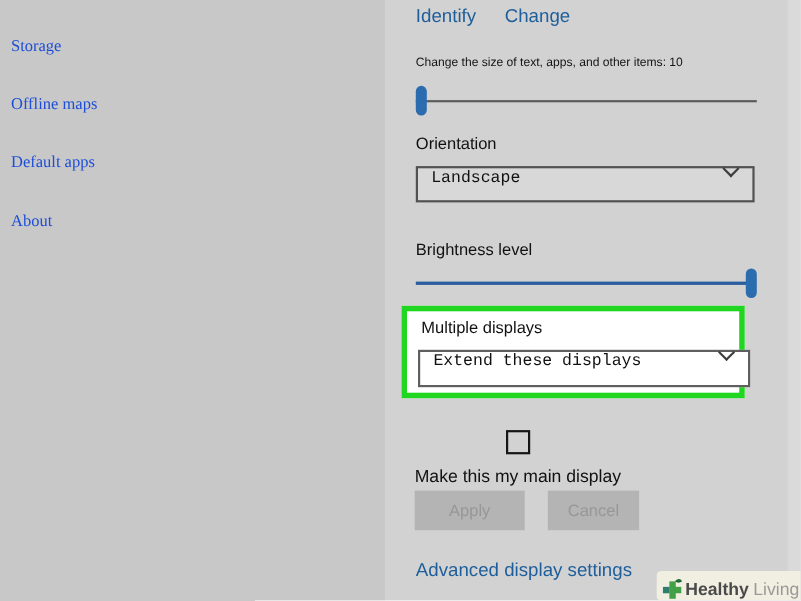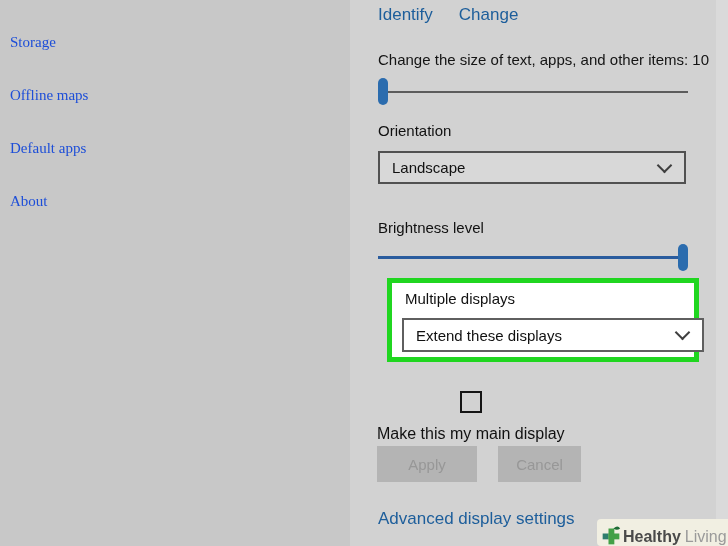--- a/index.html
+++ b/index.html
@@ -11,42 +11,42 @@
   }
   
   .sidebar{position:absolute;left:0;top:0;width:350px;height:546px;background:#c8c8c8;}
   .side-item{position:absolute;left:10px;font-size:15px;color:#1d4ed8;cursor:pointer;white-space:nowrap;font-family:Liberation Serif, serif;}
   
   .win-edge{position:absolute;left:716px;top:0;width:12px;height:546px;background:#dadada;}
   
   .top-links{position:absolute;left:378px;top:5px;display:flex;gap:26px;}
   .link{color:#1d5e9b;font-size:17px;cursor:pointer;white-space:nowrap;}
   
-  .scale-label{position:absolute;left:378px;top:51px;width:338px;font-size:15px;white-space:nowrap;overflow:hidden;}
+  .scale-label{position:absolute;left:378px;top:51px;width:338px;font-size:11px;white-space:nowrap;overflow:hidden;}
   .slider{position:absolute;height:28px;}
   .slider .track{position:absolute;left:0;top:13px;height:2px;background:#5c5c5c;}
   .slider .track.filled{background:#2a5c9e;height:3px;top:12px;}
   .slider .thumb{position:absolute;top:0;width:10px;height:27px;border-radius:5px;background:#2b6cae;cursor:pointer;}
   #scale-slider{left:378px;top:78px;width:310px;}
   #scale-slider .track{width:310px;}
   #scale-slider .thumb{left:0;}
   #brightness-slider{left:378px;top:244px;width:310px;}
   #brightness-slider .track{width:306px;}
   #brightness-slider .thumb{left:300px;}
   
   .field-label{position:absolute;font-size:15px;color:#111;white-space:nowrap;}
   
-  .dropdown{position:absolute;border:2px solid #515151;display:flex;align-items:center;
-    justify-content:space-between;padding:0 14px 0 12px;box-sizing:border-box;cursor:pointer;}
+  .dropdown{position:absolute;border:2px solid #515151;display:flex;align-items:flex-start;
+    justify-content:space-between;padding:0 14px 0 12px;box-sizing:border-box;cursor:pointer;font-family:Liberation Mono, monospace;}
   .dropdown .val{font-size:15px;color:#111;white-space:nowrap;}
   .chev{width:9px;height:9px;border-right:2px solid #3f3f3f;border-bottom:2px solid #3f3f3f;
     transform:rotate(45deg);margin-top:-5px;flex:0 0 auto;}
   #orientation-dd{left:378px;top:151px;width:308px;height:33px;background:#d8d8d8;}
   
-  .highlight-box{position:absolute;left:387px;top:278px;width:312px;height:84px;
+  .highlight-box{position:absolute;left:365px;top:278px;width:312px;height:84px;
     border:5px solid #20d620;background:#ffffff;box-sizing:border-box;}
   .highlight-box .field-label{position:absolute;left:13px;top:7px;}
   #multi-dd{left:10px;top:35px;width:302px;height:34px;background:#ffffff;border-color:#5f5f5f;}
   
   .check-row{position:absolute;left:377px;top:391px;display:flex;align-items:center;gap:12px;cursor:pointer;flex-direction:column;}
   .checkbox{width:18px;height:18px;border:2px solid #151515;background:transparent;flex:0 0 auto;}
   .check-label{font-size:16px;color:#111;white-space:nowrap;}
   
   .btn{position:absolute;top:446px;height:36px;background:#b4b4b4;border:none;
     color:#979797;font-size:15px;display:flex;align-items:center;justify-content:center;cursor:default;

